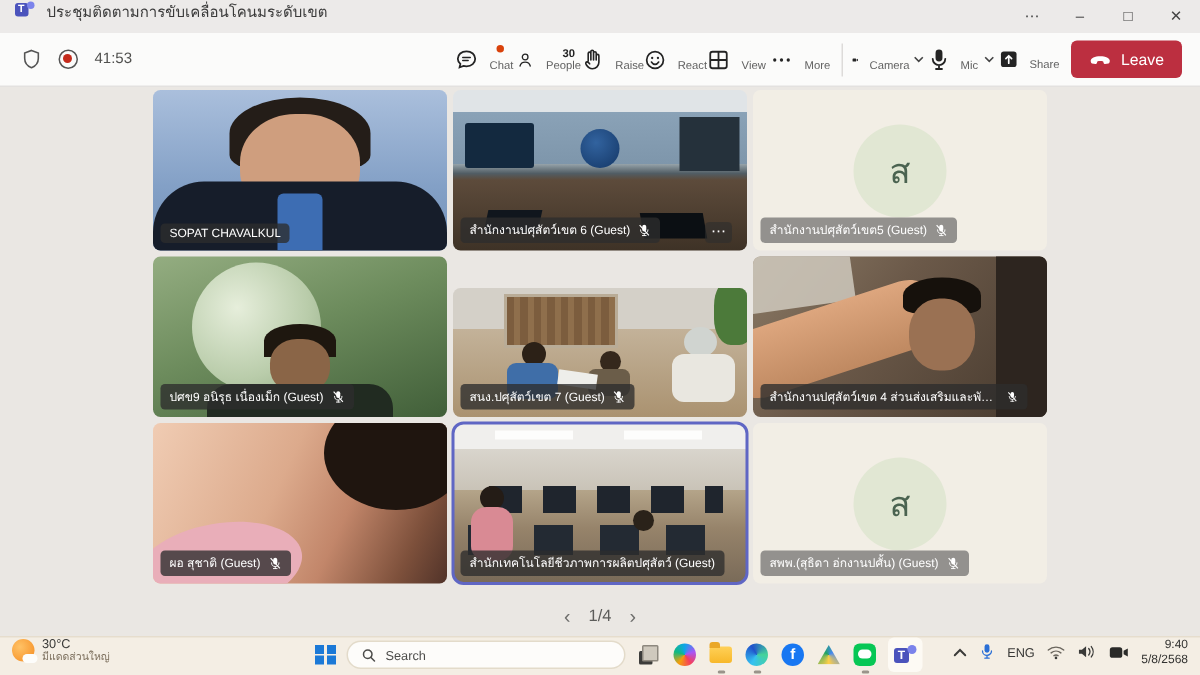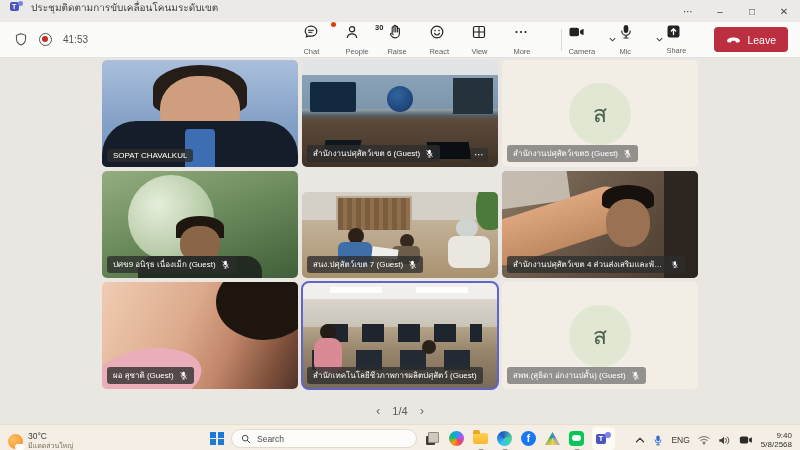--- a/index.html
+++ b/index.html
@@ -16,21 +16,21 @@
   .t-spacer { flex:1; }
   .winbtn { width:32px; height:22px; display:flex; align-items:center; justify-content:center; font-size:10px; color:#444; }
 
   
   .meetbar { height:36px; background:#fbfbfa; border-bottom:1px solid #e3e1df; display:flex; align-items:center; }
   .mb-left { display:flex; align-items:center; gap:11px; padding-left:14px; }
   .timer { font-size:10px; color:#50504e; }
   .rec { width:13px; height:13px; border:1.5px solid #545454; border-radius:50%; position:relative; }
   .rec:after { content:""; position:absolute; left:2px; top:2px; width:6px; height:6px; background:#c42b1c; border-radius:50%; }
   .mb-spacer { flex:1; }
-  .mbtn { width:42px; display:flex; flex-direction:column; align-items:flex-start; gap:7px; position:relative; cursor:pointer; }
+  .mbtn { width:42px; display:flex; flex-direction:row; align-items:flex-end; gap:7px; position:relative; cursor:pointer; }
   .mbtn .lbl { font-size:7.5px; color:#616161; }
   .mbtn svg { display:block; }
   .chat-dot { position:absolute; top:-2px; right:9px; width:5px; height:5px; background:#d9420b; border-radius:50%; }
   .ppl-badge { position:absolute; top:-1px; right:4px; font-size:7.5px; font-weight:bold; color:#242424; }
   .mb-divider { width:1px; height:22px; background:#dddbd9; margin:0 6px; }
   .chev { margin:0 2px; }
   .leave-btn { background:#bc2f40; color:#fff; border-radius:4px; height:25px; display:flex; align-items:center; gap:6px; padding:0 12px; margin:0 12px 0 8px; font-size:10.5px; cursor:pointer; }
 
   
   .stage { position:absolute; top:58px; left:0; right:0; bottom:26px; background:#eae7e3; }
@@ -100,21 +100,21 @@
   
   .scene8 { background:linear-gradient(115deg,#f0ccb3 0%,#dcaa8c 42%,#c2866a 64%,#7d503b 86%,#513329 100%); }
   .s8-hair { right:-14px; top:-18px; width:96px; height:76px; background:#1f150f; border-radius:50%; }
   .s8-sh { left:-12px; bottom:-18px; width:112px; height:58px; background:#e9aeb9; border-radius:50%; transform:rotate(-10deg); }
 
   
   .pager { position:absolute; left:0; right:0; bottom:6px; display:flex; align-items:center; justify-content:center; gap:12px; font-size:11px; color:#5c5c5a; }
   .pager .pg-btn { cursor:pointer; font-size:13px; color:#6e6e6c; }
 
   
-  .taskbar { position:absolute; left:0; right:0; bottom:0; height:26px; background:#f4eee4; border-top:1px solid #e6ddcd; display:flex; align-items:flex-end; }
+  .taskbar { position:absolute; left:0; right:0; bottom:0; height:26px; background:#f4eee4; border-top:1px solid #e6ddcd; display:flex; align-items:flex-start; }
   .weather { display:flex; align-items:center; gap:5px; padding-left:8px; width:210px; }
   .sun { width:15px; height:15px; border-radius:50%; background:radial-gradient(circle at 35% 35%,#ffc266,#f58b1f); position:relative; }
   .sun:after { content:""; position:absolute; right:-2px; bottom:-1px; width:10px; height:6px; background:#fdfdfb; border-radius:6px; }
   .wtxt { display:flex; flex-direction:column; line-height:1.15; }
   .wtemp { font-size:8.5px; color:#3a3a38; }
   .wdesc { font-size:7px; color:#7c6f5d; }
   .tb-center { display:flex; align-items:center; gap:7px; }
   .winlogo { width:14px; height:14px; display:grid; grid-template-columns:6px 6px; grid-template-rows:6px 6px; gap:1.5px; cursor:pointer; }
   .winlogo i { background:#1b79d7; }
   .searchpill { width:186px; height:19px; background:#fdfcfa; border:1px solid #e3dbca; border-radius:10px; display:flex; align-items:center; gap:6px; padding:0 9px; cursor:pointer; }

